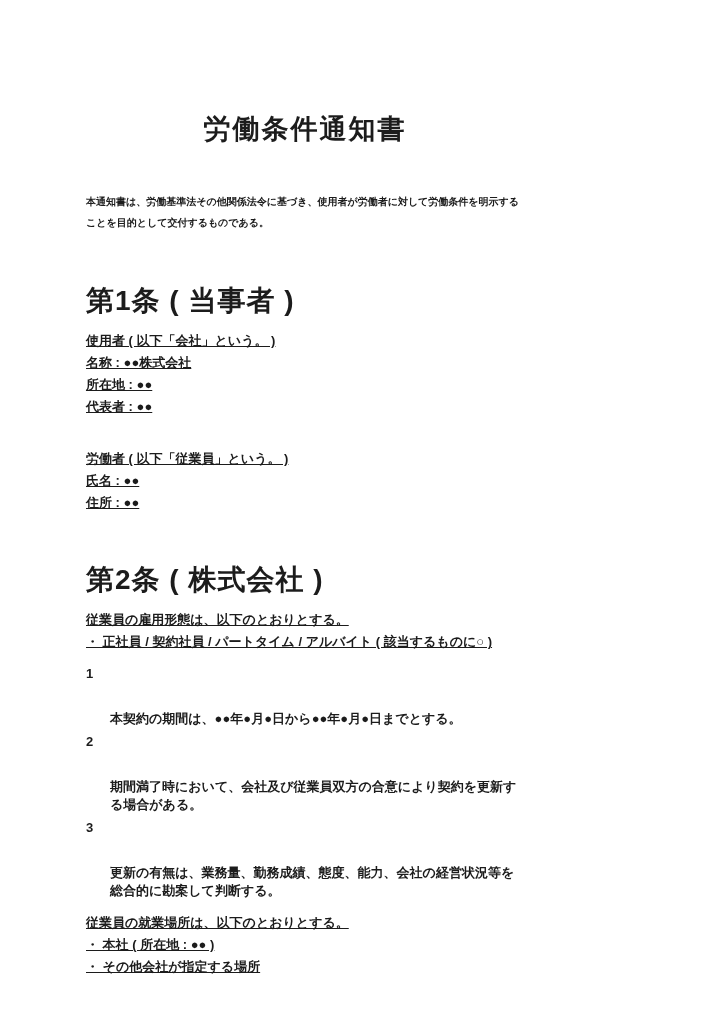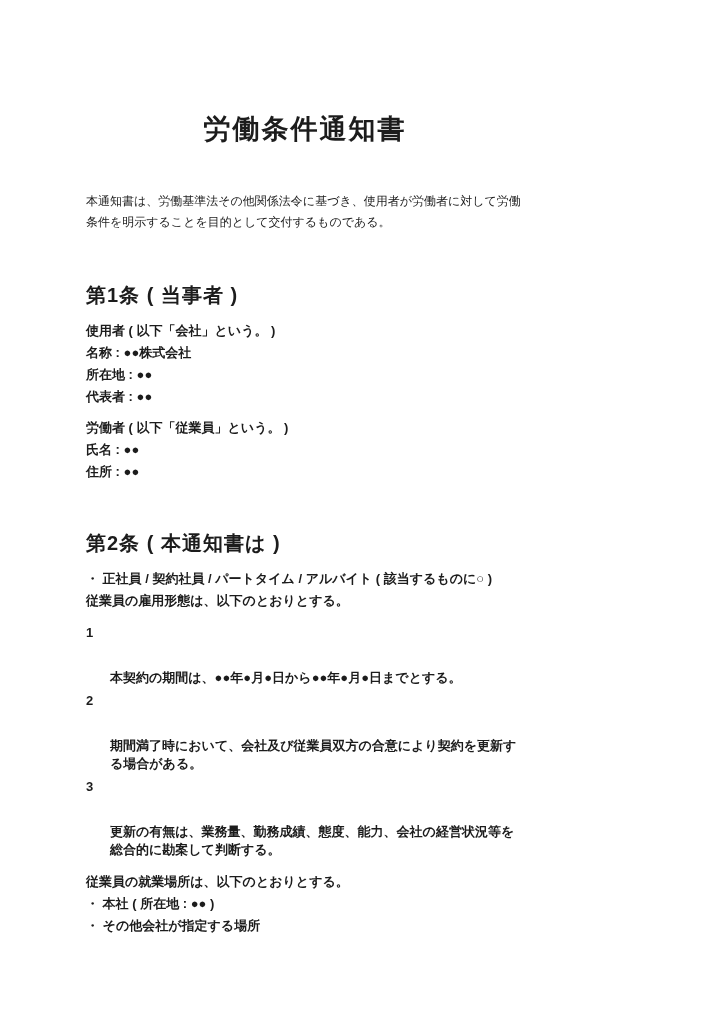--- a/index.html
+++ b/index.html
@@ -24,45 +24,46 @@
     margin: 0;
     padding-top: 112px;
     text-align: center;
     font-size: 27px;
     font-weight: 700;
     letter-spacing: 2px;
     line-height: 1.3;
   }
   .intro {
     margin: 44px 0 0 0;
-    font-size: 12px;
-    font-weight: 400;
+    font-size: 10px;
+    font-weight: 700;
     line-height: 21px;
   }
   .article {
     margin: 0;
   }
   .article-heading {
     margin: 50px 0 0 0;
-    font-size: 20px;
+    font-size: 28px;
     font-weight: 700;
     letter-spacing: 1px;
     line-height: 1.25;
   }
   .article-body {
     margin-top: 14px;
     font-size: 13px;
     font-weight: 600;
     line-height: 18px;
   }
   .line {
     margin: 0 0 4px 0;
+    text-decoration: underline;
   }
   .block-gap {
-    margin-top: 13px;
+    margin-top: 34px;
   }
   .numbered-item {
     display: flex;
     margin: 0 0 5px 0;
   }
   .numbered-item .num {
     flex: 0 0 24px;
   }
   .numbered-item .text {
     flex: 1 1 auto;
@@ -89,24 +90,24 @@
       </div>
       <div class="block-gap">
         <p class="line">労働者 ( 以下「従業員」という。 )</p>
         <p class="line">氏名 : ●●</p>
         <p class="line">住所 : ●●</p>
       </div>
     </div>
   </section>
 
   <section class="article">
-    <h2 class="article-heading">第2条 ( 本通知書は )</h2>
+    <h2 class="article-heading">第2条 ( 株式会社 )</h2>
     <div class="article-body">
+      <p class="line">従業員の雇用形態は、以下のとおりとする。</p>
       <p class="line">・ 正社員 / 契約社員 / パートタイム / アルバイト ( 該当するものに○ )</p>
-      <p class="line">従業員の雇用形態は、以下のとおりとする。</p>
     </div>
   </section>
 
   <section class="article">
     <div class="article-body">
       <div class="numbered-item">
         <span class="num">1</span>
         <span class="text">本契約の期間は、●●年●月●日から●●年●月●日までとする。</span>
       </div>
       <div class="numbered-item">

